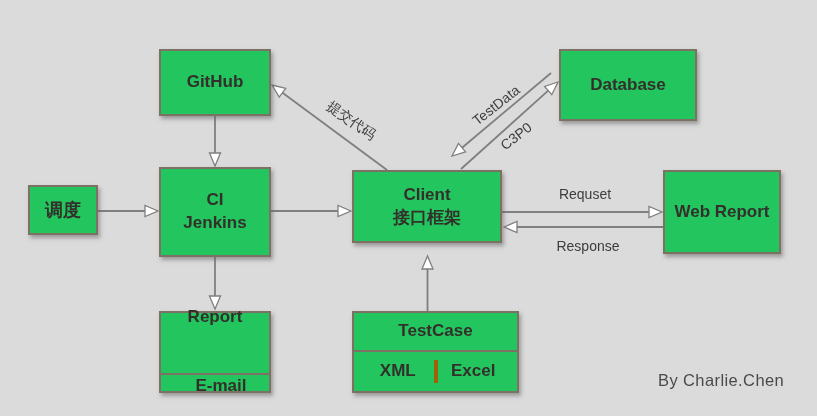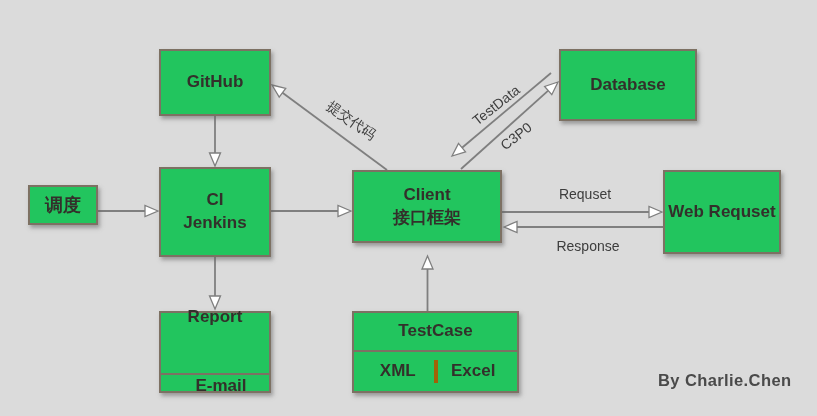--- a/index.html
+++ b/index.html
@@ -38,26 +38,26 @@
   .cells .cell + .cell{border-left:4px solid #a16207;}
   .edge-label{
     position:absolute;
     color:#3d3d3d;font-size:14px;white-space:nowrap;
     transform:translate(-50%,-50%);
   }
   .edge-label.rot-cw{transform:translate(-50%,-50%) rotate(35deg);}
   .edge-label.rot-ccw{transform:translate(-50%,-50%) rotate(-38deg);}
   .credit{
     position:absolute;left:658px;top:371px;width:132px;
-    color:#4a4a4a;font-weight:bold;font-size:16.5px;
+    color:#4a4a4a;font-weight:normal;font-size:16.5px;
     letter-spacing:0.4px;white-space:nowrap;
   }
   
   #n-github   {left:159px;top:49px; width:112px;height:67px;}
-  #n-sched    {left:28px; top:185px;width:70px; height:40px;}
+  #n-sched    {left:28px; top:185px;width:70px; height:50px;}
   #n-ci       {left:159px;top:167px;width:112px;height:90px;}
   #n-client   {left:352px;top:170px;width:150px;height:73px;}
   #n-db       {left:559px;top:49px; width:138px;height:72px;}
   #n-web      {left:663px;top:170px;width:118px;height:84px;}
   #n-report   {left:159px;top:311px;width:112px;height:82px;gap:44px;}
   #n-testcase {left:352px;top:311px;width:167px;height:82px;}
   #n-report .row1{height:43px;}
   #n-report .row2{flex:1;padding-left:12px;}
   #n-testcase .row1{height:44px;}
   #n-testcase .row2{flex:1;}
@@ -136,21 +136,21 @@
   <div class="node" id="n-client">
     <span>Client</span>
     <span>接口框架</span>
   </div>
 
   <div class="node" id="n-db">
     <span>Database</span>
   </div>
 
   <div class="node" id="n-web">
-    <span>Web Requset</span>
+    <span>Web Report</span>
   </div>
 
   <div class="node split" id="n-report">
     <div class="row row1">
       <span>Report</span>
     </div>
     <div class="row row2">
       <span>E-mail</span>
     </div>
   </div>

